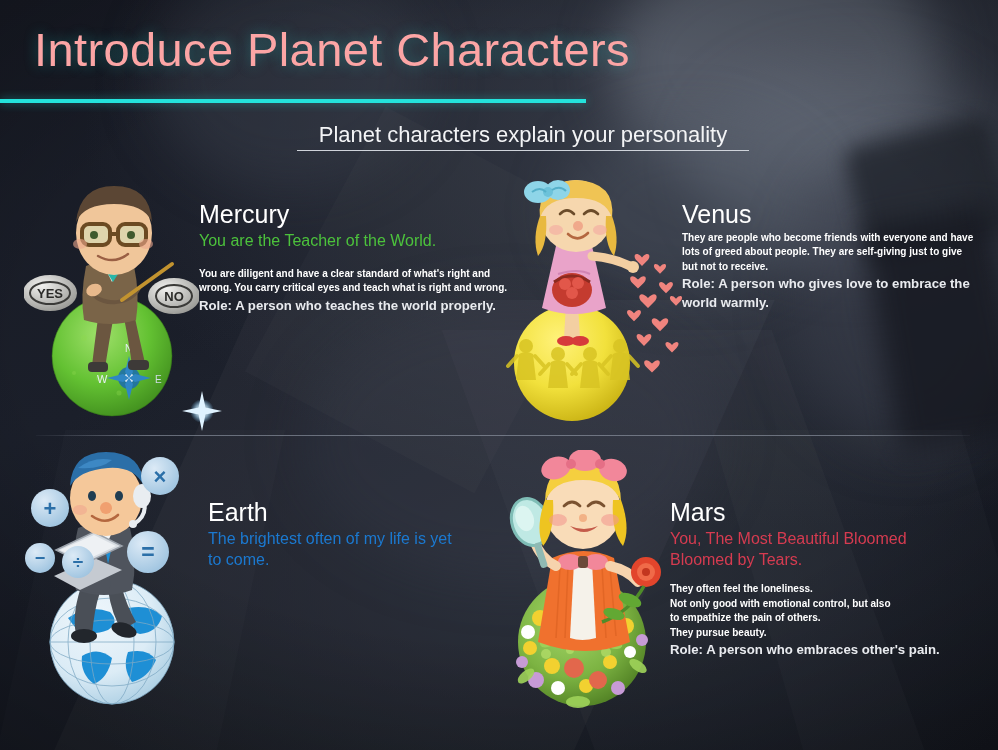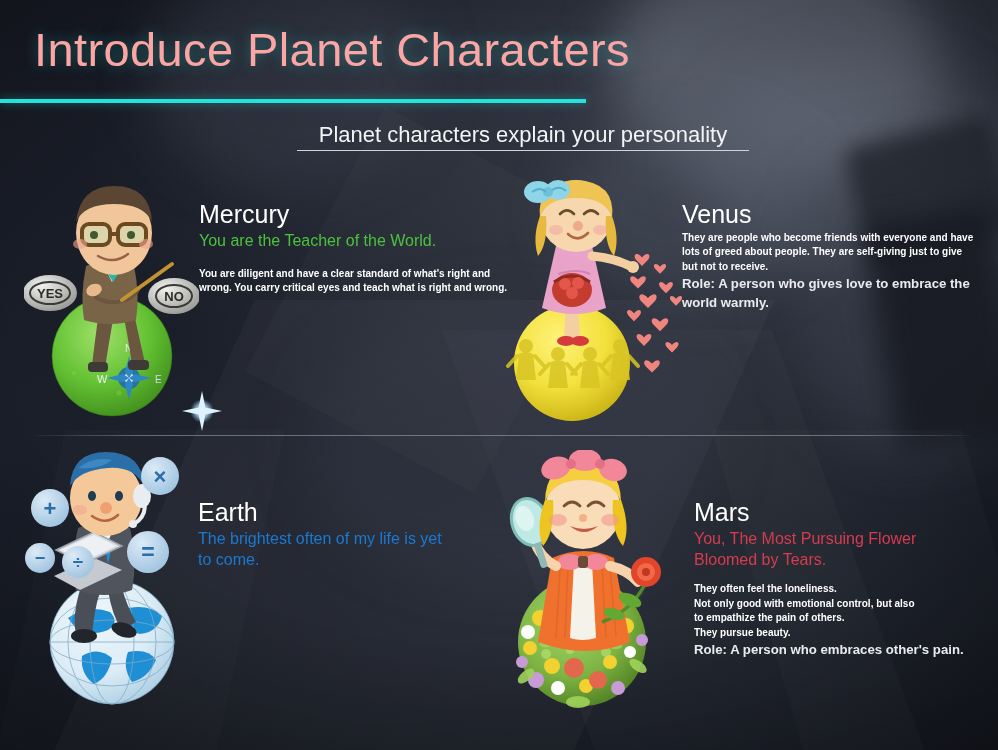--- a/index.html
+++ b/index.html
@@ -222,20 +222,21 @@
         </defs>
       <circle cx="21" cy="21" r="12" fill="url(#spg)" opacity=".7"></circle>
       <path d="M21,1 L24.5,17.5 L41,21 L24.5,24.5 L21,41 L17.5,24.5 L1,21 L17.5,17.5 Z" fill="#dff2ff"></path>
     </svg>
 
     <div class="txt" style="left:175px; top:22px; width:330px;">
       <div class="pname">Mercury</div>
       <div class="ptag" style="color:#4cc23c;">You are the Teacher of the World.</div>
       <div class="pbody" style="width:325px;">You are diligent and have a clear standard of what's right and wrong. You carry critical eyes and teach what is right and wrong.</div>
       <div class="pbody gap"></div>
+      <div class="prole">Role: A person who teaches the world properly.</div>
     </div>
   </div>
 
   <div class="cell cell-venus">
     <div class="art" style="width:195px;height:248px;">
       <svg width="195" height="248" viewBox="0 0 195 248" aria-hidden="true">
         <defs>
           <radialGradient id="vGlobe" cx="38%" cy="30%" r="75%">
             <stop offset="0%" stop-color="#fff27a"></stop>
               <stop offset="55%" stop-color="#f2e13c"></stop>
@@ -435,21 +436,21 @@
               <text y="8" font-size="22" fill="#2b6fa8">×</text>
             </g>
           <g transform="translate(128,102)">
               <circle r="21" fill="url(#eSym)"></circle>
               <text y="8" font-size="23" fill="#2b6fa8">=</text>
             </g>
         </g>
       </svg>
     </div>
 
-    <div class="txt" style="left:178px; top:48px; width:320px;">
+    <div class="txt" style="left:188px; top:48px; width:320px;">
       <div class="pname">Earth</div>
       <div class="ptag" style="color:#1b79d0; width:250px; margin-bottom:18px;">The brightest often of my life is yet to come.</div>
       <div class="pbody gap"></div>
     </div>
   </div>
 
   <div class="cell cell-mars">
     <div class="art" style="width:200px;height:268px;">
       <svg width="200" height="268" viewBox="0 0 200 268" aria-hidden="true">
         <defs>
@@ -551,23 +552,23 @@
 
         <path d="M74,56 q8,-8 16,0" stroke="#7a5230" stroke-width="2.8" fill="none" stroke-linecap="round"></path>
         <path d="M98,56 q8,-8 16,0" stroke="#7a5230" stroke-width="2.8" fill="none" stroke-linecap="round"></path>
         <path d="M80,76 q14,12 28,0 q-14,6 -28,0 z" fill="#c45b4a"></path>
         <ellipse cx="68" cy="70" rx="9" ry="6" fill="#f2998f" opacity=".6"></ellipse>
         <ellipse cx="120" cy="70" rx="9" ry="6" fill="#f2998f" opacity=".6"></ellipse>
         <circle cx="93" cy="68" r="4" fill="#f0a070" opacity=".7"></circle>
       </svg>
     </div>
 
-    <div class="txt" style="left:204px; top:48px; width:300px;">
+    <div class="txt" style="left:180px; top:48px; width:300px;">
       <div class="pname">Mars</div>
-      <div class="ptag" style="color:#d63b50; width:260px; margin-bottom:12px;">You, The Most Pursuing Flower Bloomed by Tears.</div>
+      <div class="ptag" style="color:#d63b50; width:260px; margin-bottom:12px;">You, The Most Beautiful Bloomed Bloomed by Tears.</div>
       <div class="pbody" style="width:300px; white-space:pre-line;">They often feel the loneliness.
 Not only good with emotional control, but also
  to empathize the pain of others.
 They pursue beauty.</div>
       <div class="pbody gap"></div>
       <div class="prole">Role: A person who embraces other's pain.</div>
     </div>
   </div>
 
 </div>

